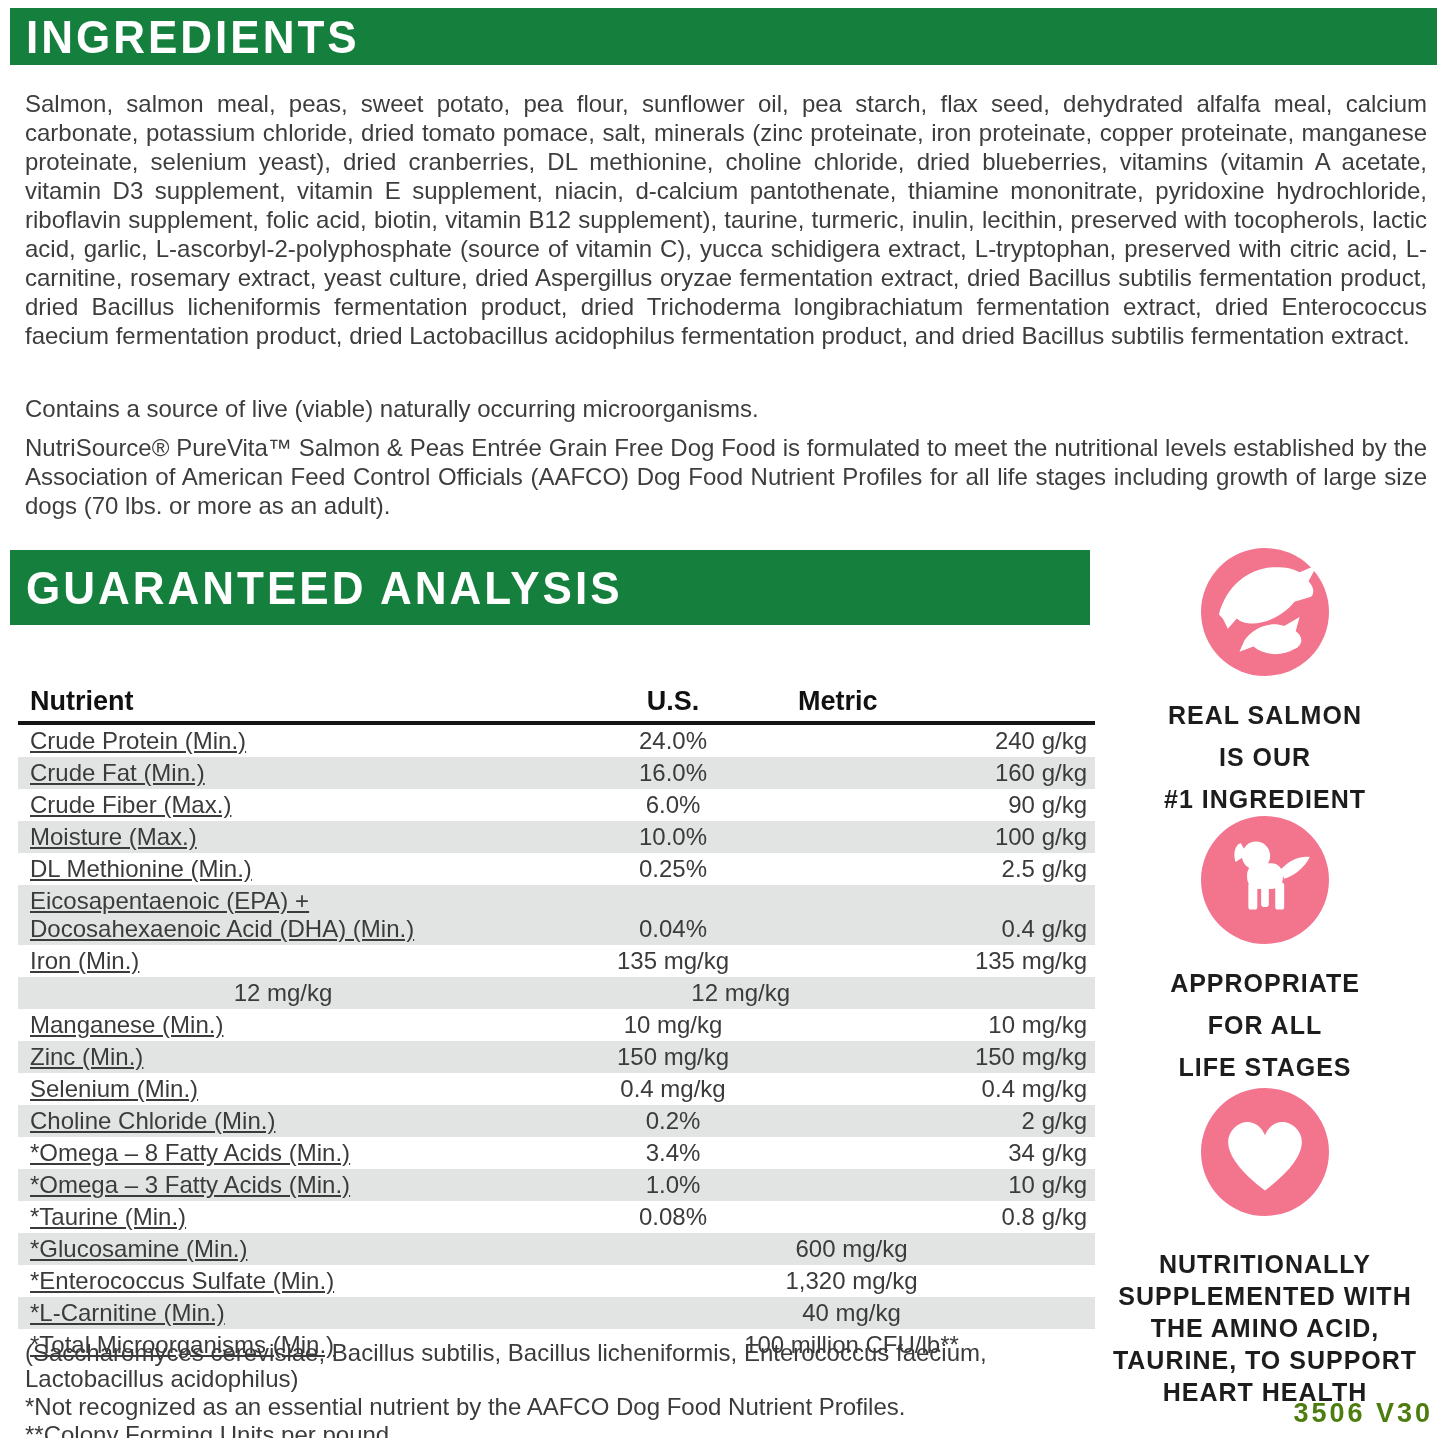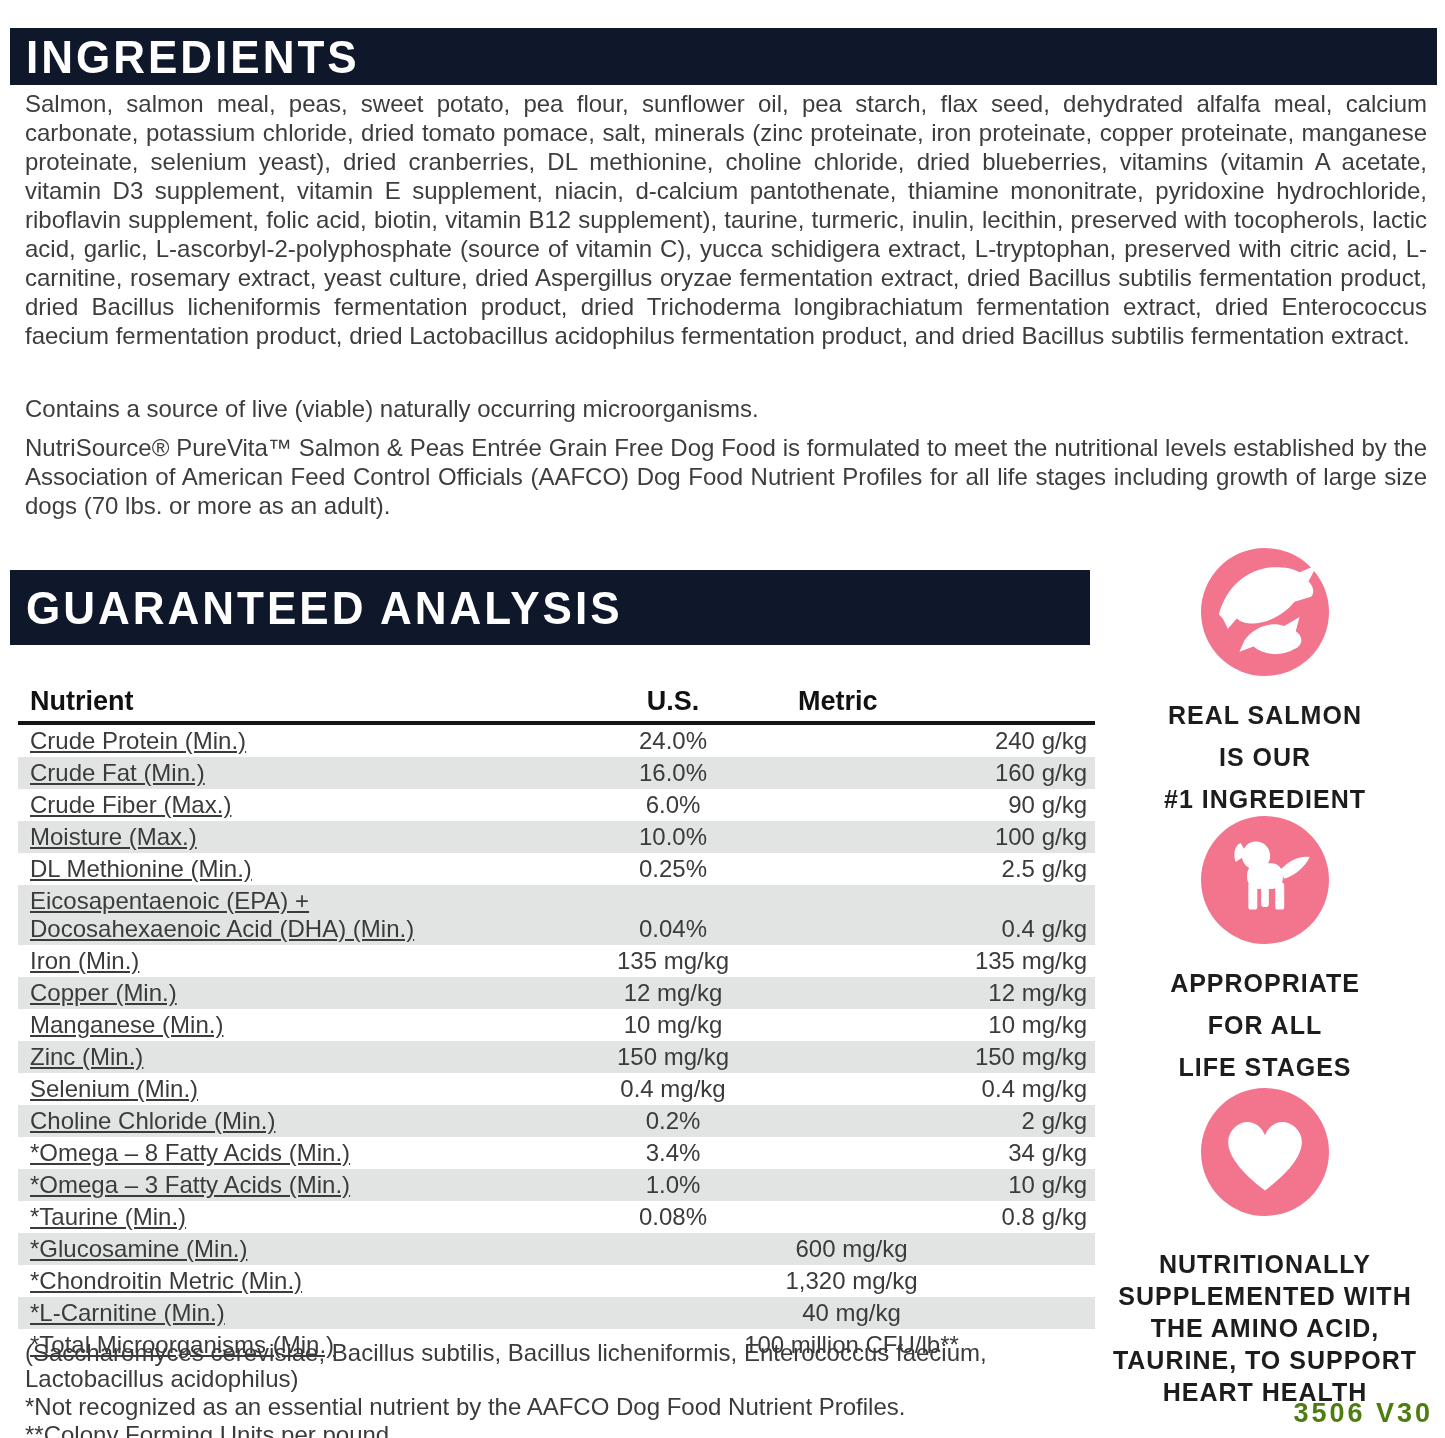--- a/index.html
+++ b/index.html
@@ -4,21 +4,21 @@
 <style>
   * { margin:0; padding:0; box-sizing:border-box; }
   html,body { background:#ffffff; }
   .page {
     position:relative; width:1445px; height:1438px; background:#ffffff;
     font-family:"Liberation Sans", sans-serif; color:#3a3a3a; overflow:hidden;
   }
 
   
   .banner {
-    position:absolute; background:#0f172a; display:flex; align-items:center;margin-top:20px;
+    position:absolute; background:#15803d; display:flex; align-items:center;
   }
   .banner span {
     color:#ffffff; font-weight:bold; font-size:44px; letter-spacing:3px;
     padding-left:16px; transform:scaleY(1.05);
   }
   .banner-ingredients { left:10px; top:8px; width:1427px; height:57px; }
   .banner-analysis   { left:10px; top:550px; width:1080px; height:75px; }
 
   
   .body-text {
@@ -125,21 +125,20 @@
 Docosahexaenoic Acid (DHA) (Min.)</div>
           <div class="td td-us">0.04%</div>
           <div class="td td-metric">0.4 g/kg</div>
         </div>
         <div class="tr">
           <div class="td td-nutrient">Iron (Min.)</div>
           <div class="td td-us">135 mg/kg</div>
           <div class="td td-metric">135 mg/kg</div>
         </div>
         <div class="tr">
-          <div class="td td-nutrient">Copper (Min.)</div>
           <div class="td td-us">12 mg/kg</div>
           <div class="td td-metric">12 mg/kg</div>
         </div>
         <div class="tr">
           <div class="td td-nutrient">Manganese (Min.)</div>
           <div class="td td-us">10 mg/kg</div>
           <div class="td td-metric">10 mg/kg</div>
         </div>
         <div class="tr">
           <div class="td td-nutrient">Zinc (Min.)</div>
@@ -169,21 +168,21 @@
         <div class="tr">
           <div class="td td-nutrient">*Taurine (Min.)</div>
           <div class="td td-us">0.08%</div>
           <div class="td td-metric">0.8 g/kg</div>
         </div>
         <div class="tr">
           <div class="td td-nutrient">*Glucosamine (Min.)</div>
           <div class="td td-combined">600 mg/kg</div>
         </div>
         <div class="tr">
-          <div class="td td-nutrient">*Chondroitin Metric (Min.)</div>
+          <div class="td td-nutrient">*Enterococcus Sulfate (Min.)</div>
           <div class="td td-combined">1,320 mg/kg</div>
         </div>
         <div class="tr">
           <div class="td td-nutrient">*L-Carnitine (Min.)</div>
           <div class="td td-combined">40 mg/kg</div>
         </div>
         <div class="tr">
           <div class="td td-nutrient">*Total Microorganisms (Min.)</div>
           <div class="td td-combined">100 million CFU/lb**</div>
         </div>

